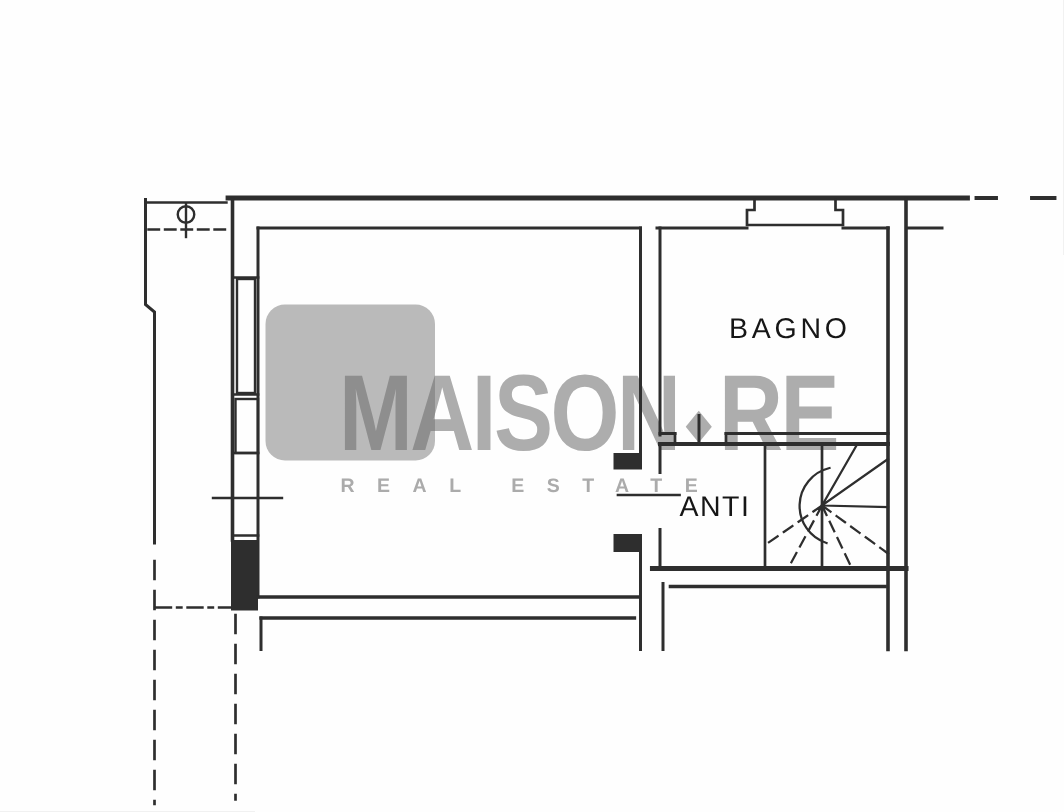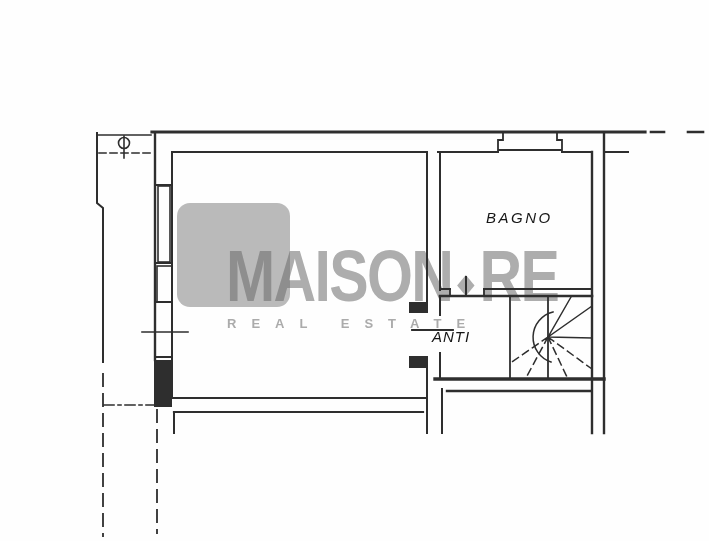--- a/index.html
+++ b/index.html
@@ -25,25 +25,25 @@
   .wm-tagline{
     position:absolute;left:227px;top:317px;z-index:1;
     font-weight:bold;font-size:13px;line-height:1;letter-spacing:15px;
     white-space:nowrap;
   }
   
   svg.plan{position:absolute;left:0;top:0;z-index:2;}
   
   .room-label{
     position:absolute;z-index:3;color:#161616;
-    font-style:italic;font-size:15px;line-height:1;white-space:nowrap;
+    font-size:19px;line-height:1;white-space:nowrap;
   }
   .lbl-monolocale{left:240px;top:267px;letter-spacing:1.2px;}
   .lbl-bagno{left:486px;top:210px;letter-spacing:2.5px;}
-  .lbl-anti{left:432px;top:329px;letter-spacing:1px;}
+  .lbl-anti{left:453px;top:329px;letter-spacing:1px;}
 </style>
 </head>
 <body>
 
 <div class="stage">
 
   <div class="wm-square" style="background: rgb(186, 186, 186);"></div>
   <div class="wm-brand" style="color: rgba(105, 105, 105, 0.55);">
     <span>MAISON</span><span class="wm-diamond" style="background: rgba(105, 105, 105, 0.55);"></span><span>RE</span>
   </div>

